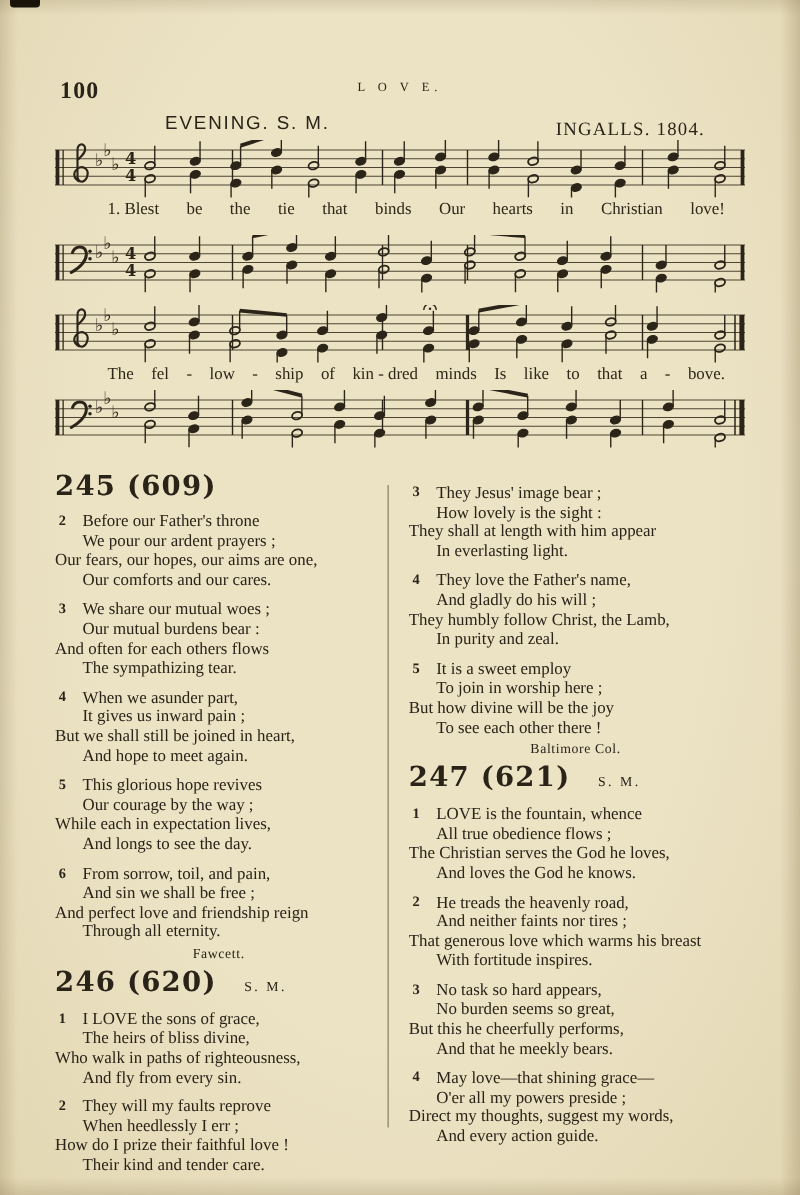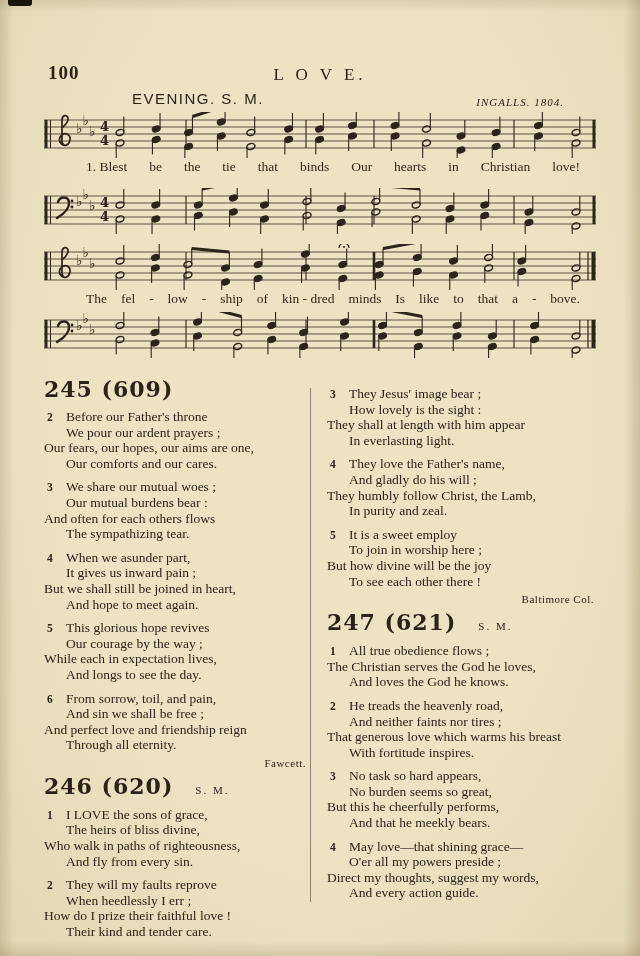--- a/index.html
+++ b/index.html
@@ -12,24 +12,24 @@
       linear-gradient(to bottom,rgba(118,98,58,0.16), rgba(0,0,0,0) 12px),
       linear-gradient(to top,   rgba(118,98,58,0.20), rgba(0,0,0,0) 14px),
       radial-gradient(ellipse at 50% 42%, #ece3c5 55%, #e2d7b2 100%);
     background-color:#e8dfbf;
   }
   .corner-mark{position:absolute;left:8px;top:0;width:24px;height:6px;background:#191309;border-radius:0 0 3px 3px;}
 
   
   .header-row{position:absolute;top:62px;left:0;width:100%;height:22px;}
   .page-number{position:absolute;left:48px;top:0;font-weight:bold;font-size:19px;letter-spacing:1px;}
-  .running-head{position:absolute;left:0;width:100%;text-align:center;top:3px;font-size:17px;letter-spacing:4px;}
+  .running-head{position:absolute;left:0;width:100%;text-align:center;top:3px;font-size:10px;letter-spacing:4px;}
   .tune-row{position:absolute;top:90px;left:0;width:100%;height:20px;}
   .tune-title{position:absolute;left:88px;top:0;font-family:"Liberation Sans","DejaVu Sans",sans-serif;font-weight:normal;font-size:15px;letter-spacing:1.5px;margin-left:44px;}
-  .tune-composer{position:absolute;right:76px;top:6px;font-size:11px;letter-spacing:1px;font-style:italic;}
+  .tune-composer{position:absolute;right:76px;top:6px;font-size:15px;letter-spacing:1px;}
 
   
   .music{position:absolute;top:112px;left:44px;width:552px;height:260px;}
   .stave{position:absolute;left:0;width:552px;height:46px;}
   .stave svg{display:block;}
   #stave-0{top:0;} #lyric-0{top:47px;} #stave-1{top:76px;}
   #stave-2{top:132px;} #lyric-1{top:179px;} #stave-3{top:200px;}
   .lyric-line{position:absolute;left:0;width:552px;display:flex;justify-content:space-between;
     padding:0 16px 0 42px;box-sizing:border-box;font-size:13.5px;color:#2e2718;align-items:flex-end;}
   .lyric-line span{white-space:nowrap;}
@@ -41,21 +41,21 @@
   .col.right{flex:1;padding-left:16px;padding-top:12px;box-sizing:border-box;}
   .divider{width:1px;background:rgba(60,50,35,0.55);margin:14px 0 36px 2px;}
 
   .hymn-heading{margin:2px 0 4px 0;line-height:26px;white-space:nowrap;}
   .hymn-number{font-family:"DejaVu Serif",serif;font-weight:bold;font-size:22px;letter-spacing:1px;}
   .hymn-meter{font-size:11px;letter-spacing:2px;margin-left:22px;font-weight:normal;}
   .verse{position:relative;margin-bottom:8px;font-size:13.5px;line-height:15.6px;}
   .verse .num{position:absolute;left:3px;top:1px;font-size:11.5px;font-weight:bold;}
   .vl{padding-left:22px;white-space:nowrap;}
   .vl.flush{padding-left:0;}
-  .attribution{text-align:right;font-size:11px;letter-spacing:0.5px;margin:-4px 2px 4px 0;}
+  .attribution{text-align:center;font-size:11px;letter-spacing:0.5px;margin:-4px 2px 4px 0;}
 </style>
 </head>
 <body>
 
 <div class="page">
   <div class="corner-mark"></div>
 
   <div class="header-row">
     <span class="page-number">100</span>
     <span class="running-head">L O V E.</span>
@@ -497,20 +497,21 @@
           <span class="num">5</span>
           <div class="vl">It is a sweet employ</div>
           <div class="vl">To join in worship here ;</div>
           <div class="vl flush">But how divine will be the joy</div>
           <div class="vl">To see each other there !</div>
         </div>
         <div class="attribution">Baltimore Col.</div>
         <div class="hymn-heading"><span class="hymn-number">247 (621)</span><span class="hymn-meter">S. M.</span></div>
         <div class="verse">
           <span class="num">1</span>
+          <div class="vl">LOVE is the fountain, whence</div>
           <div class="vl">All true obedience flows ;</div>
           <div class="vl flush">The Christian serves the God he loves,</div>
           <div class="vl">And loves the God he knows.</div>
         </div>
         <div class="verse">
           <span class="num">2</span>
           <div class="vl">He treads the heavenly road,</div>
           <div class="vl">And neither faints nor tires ;</div>
           <div class="vl flush">That generous love which warms his breast</div>
           <div class="vl">With fortitude inspires.</div>

